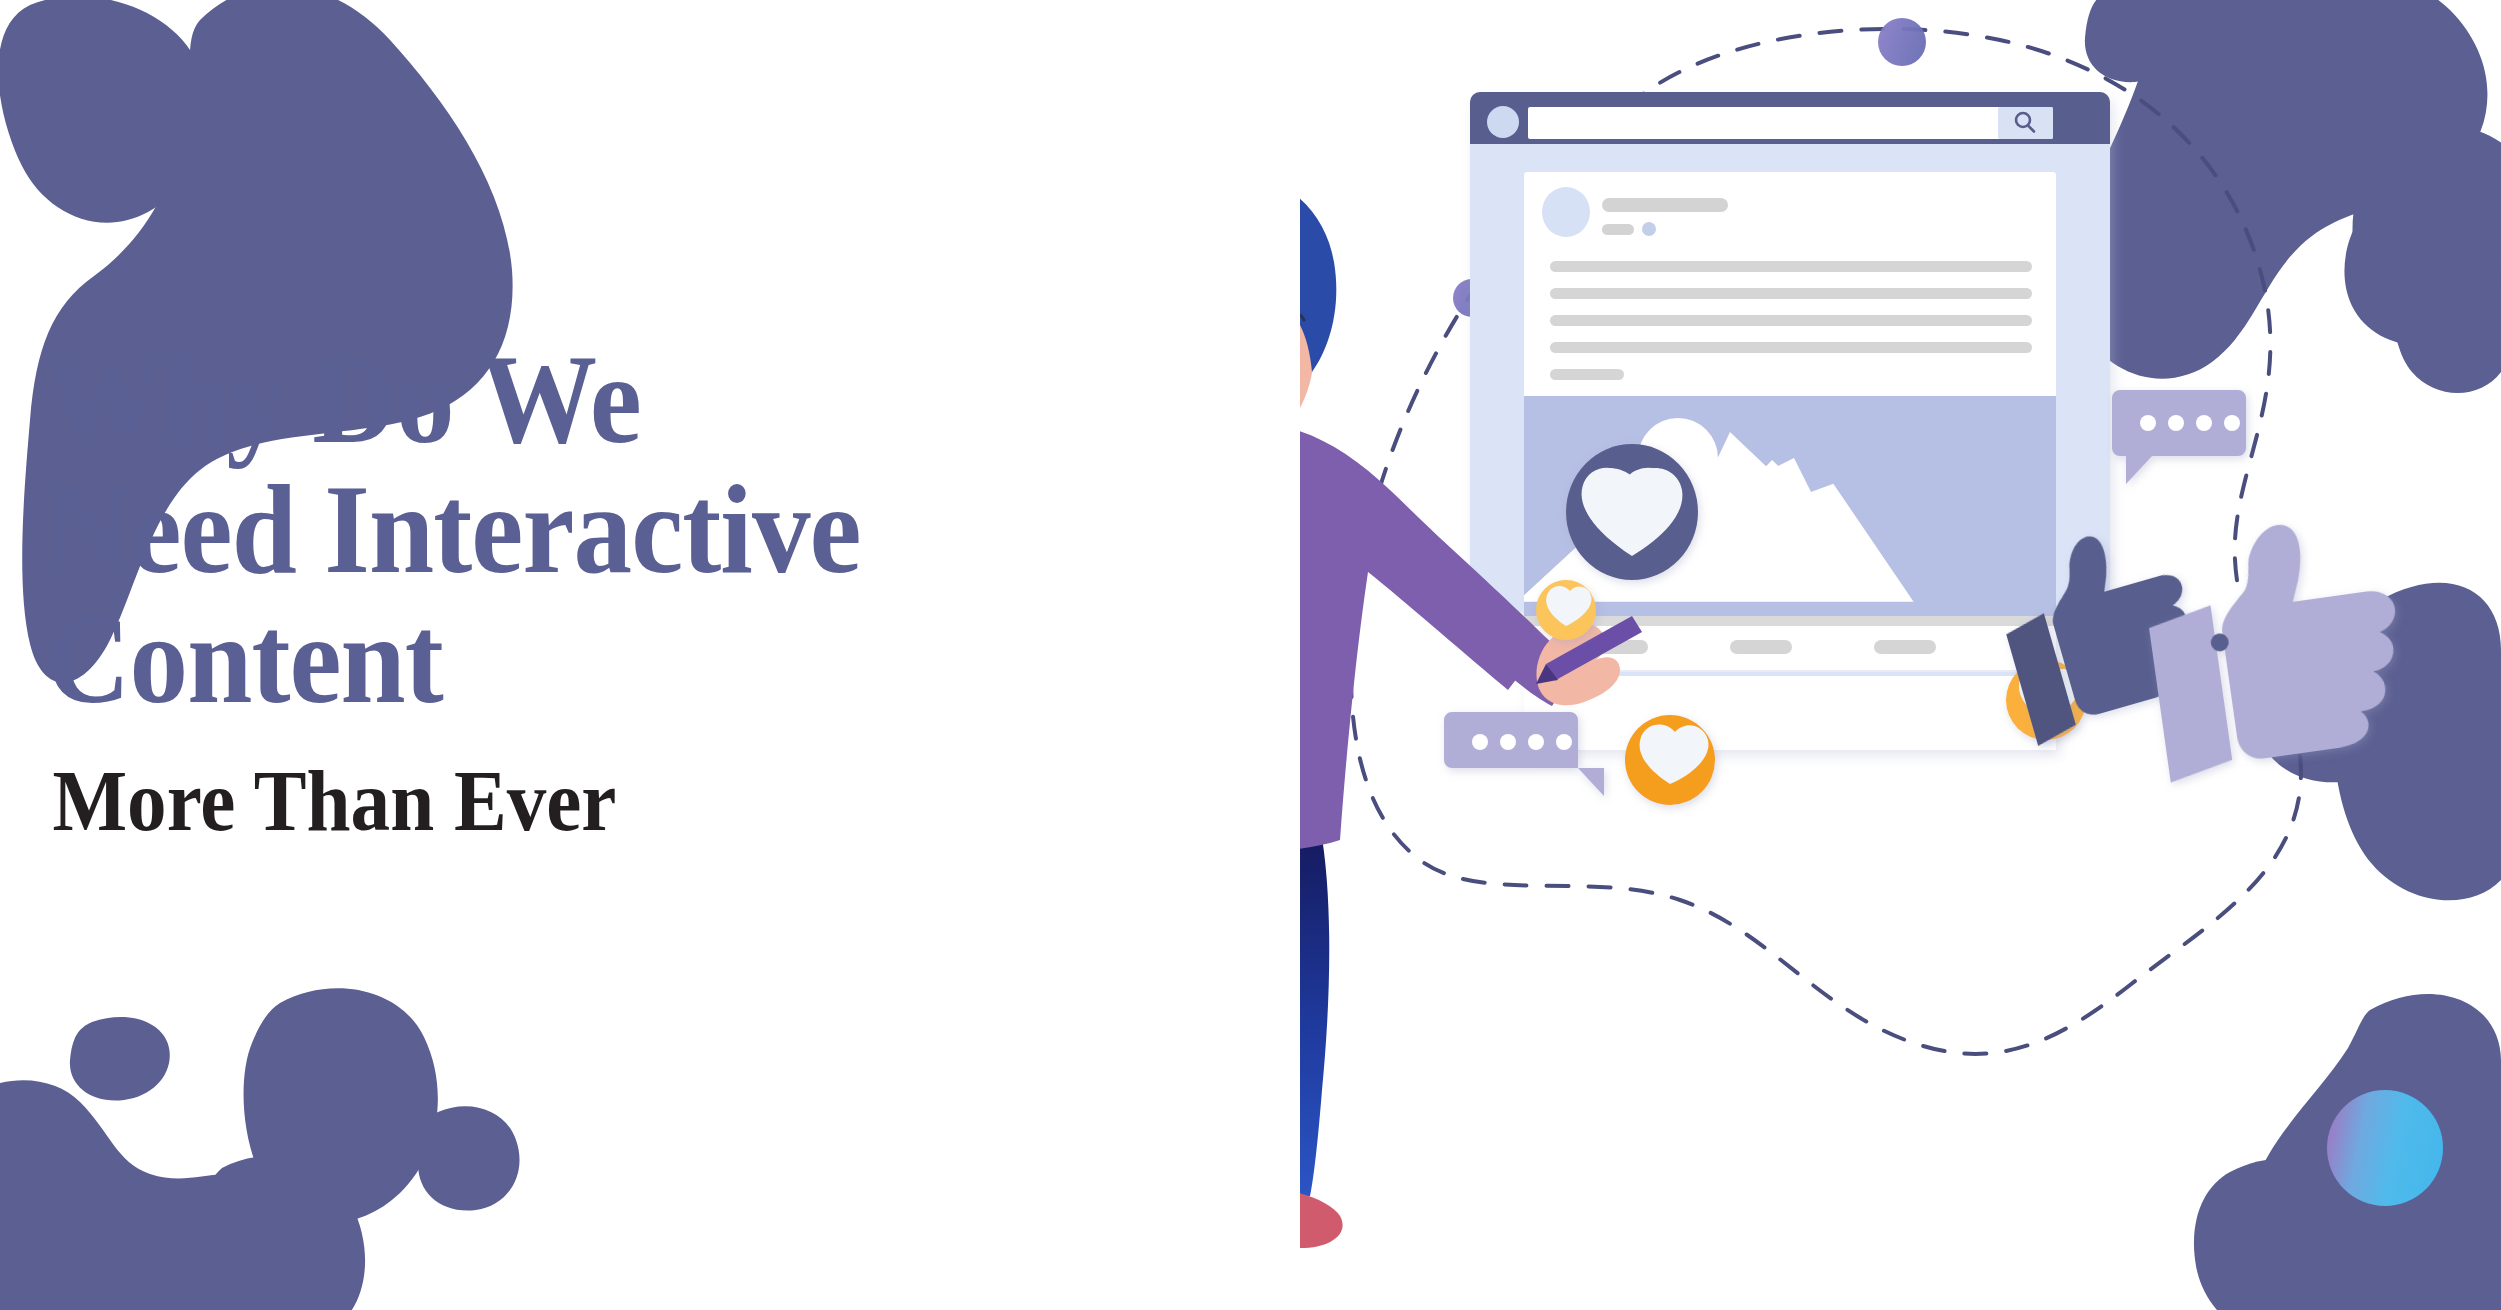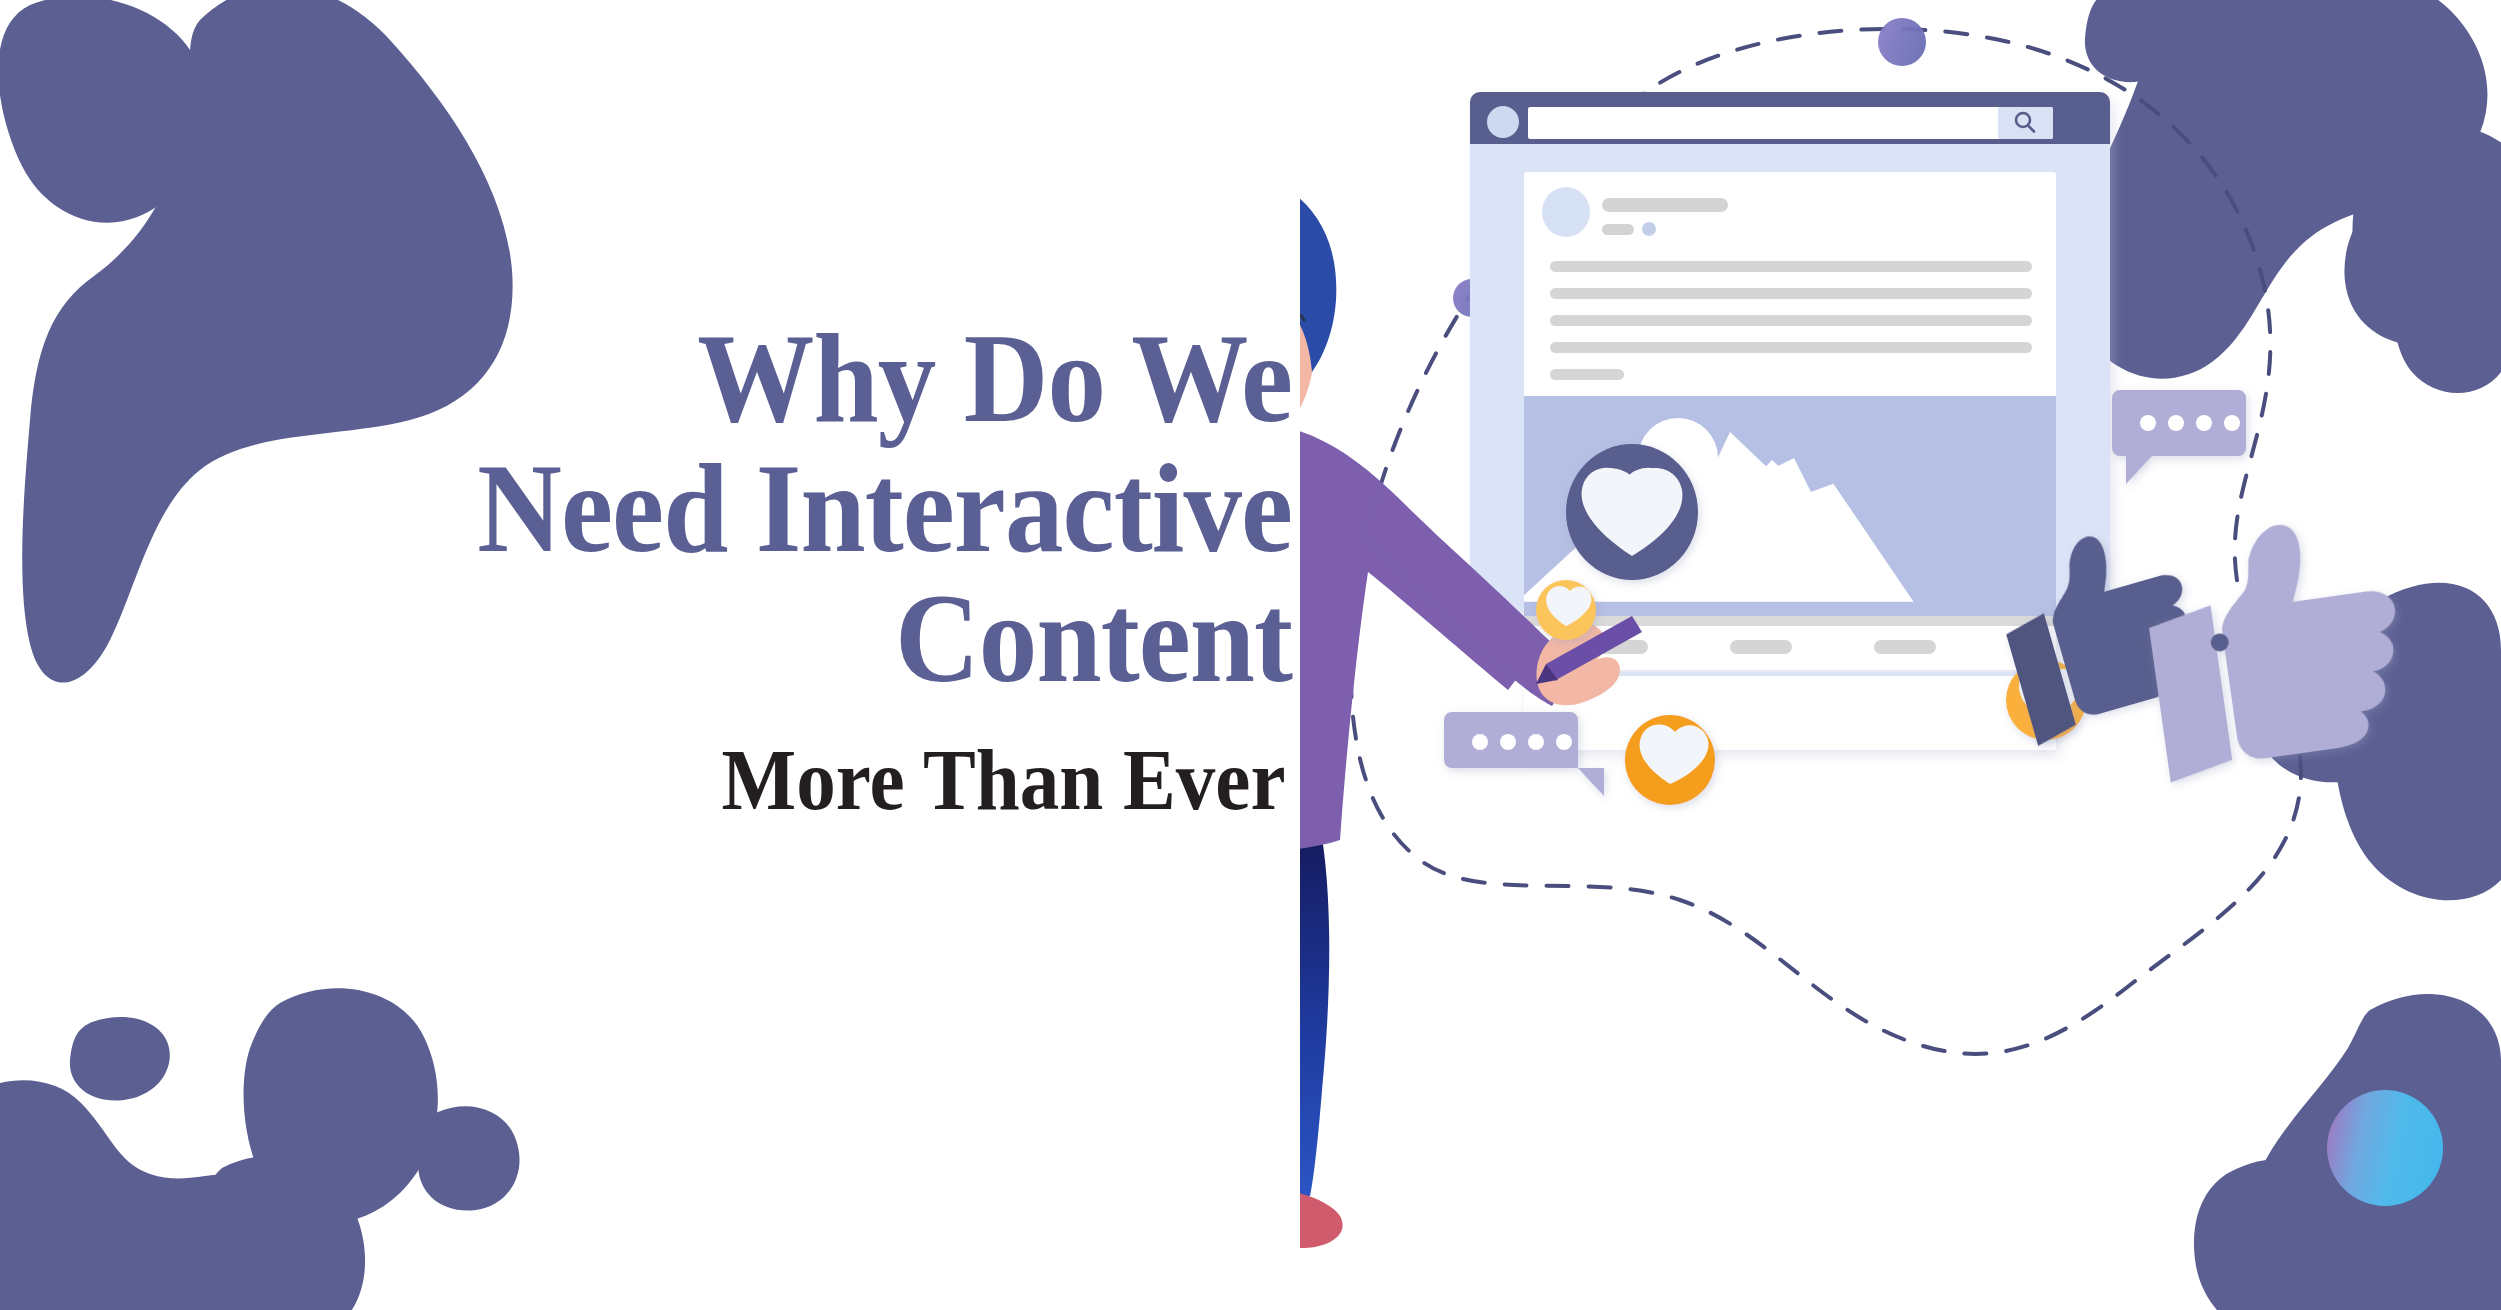--- a/index.html
+++ b/index.html
@@ -5,21 +5,21 @@
   html,body{margin:0;padding:0;background:#ffffff;}
   body{width:2501px;height:1310px;overflow:hidden;position:relative;
        font-family:"Liberation Serif", serif;}
 
   .stage{position:absolute;inset:0;width:2501px;height:1310px;background:#fff;overflow:hidden;}
 
   
   .blob-layer{position:absolute;inset:0;pointer-events:none;}
 
   
-  .headline-block{position:absolute;left:0;top:314px;width:1310px;text-align:right;padding-left:28px;}
+  .headline-block{position:absolute;left:0;top:335px;width:1310px;text-align:left;}
   .headline{
     font-family:"Liberation Serif", serif;
     font-weight:700;
     color:#5b6094;
     font-size:126px;
     line-height:1.03;
     letter-spacing:-1px;
     margin:0;
     transform:scaleX(.93);
   }

